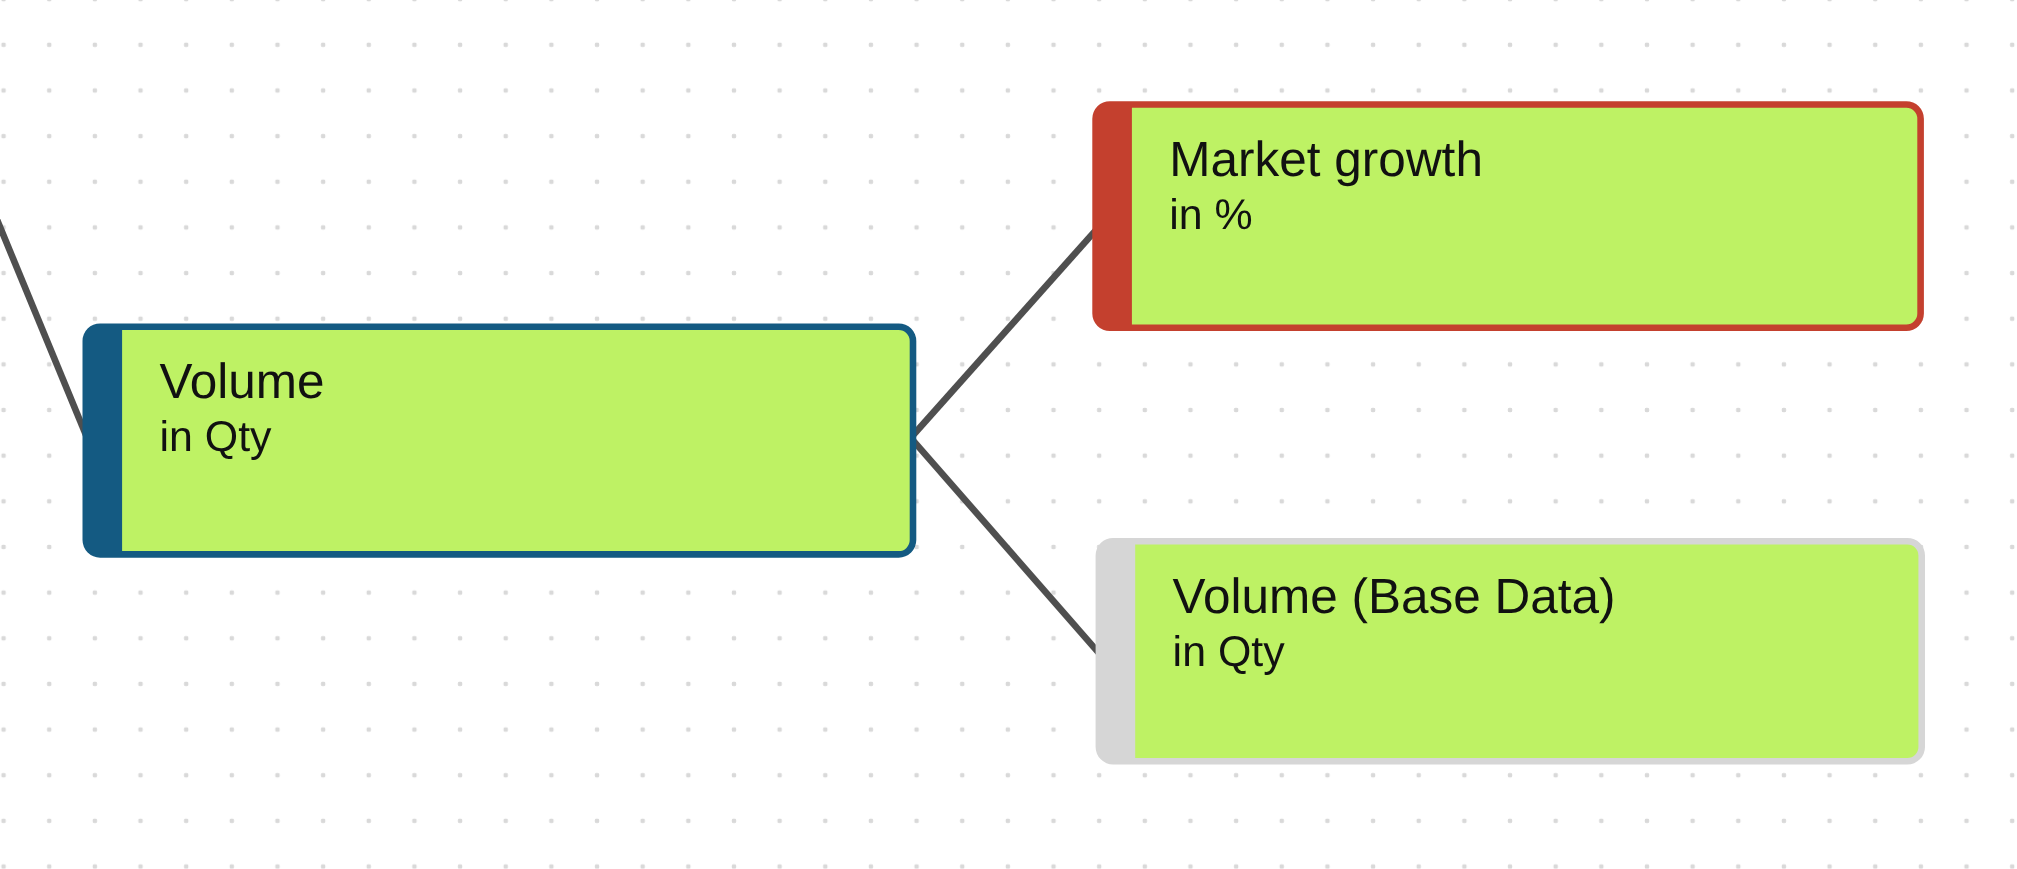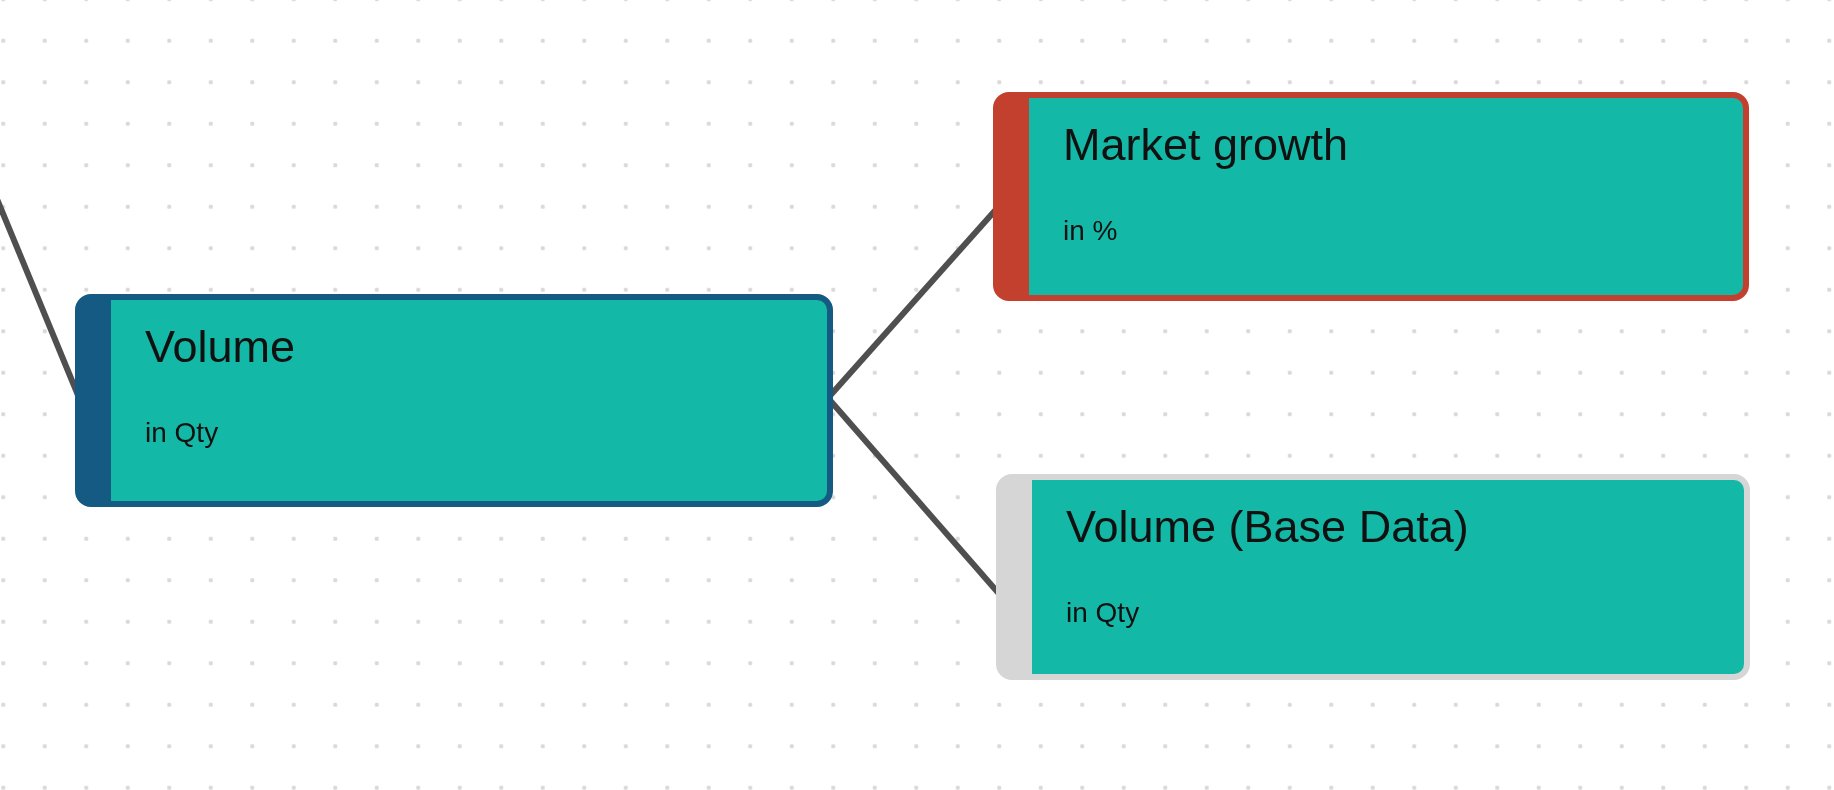--- a/index.html
+++ b/index.html
@@ -33,44 +33,43 @@
   }
   .edge {
     stroke: #4f4f4f;
     stroke-width: 6;
     fill: none;
   }
 
   .node {
     position: absolute;
     box-sizing: border-box;
-    background: #14b8a6;
+    background: #bef264;
     border: 6px solid var(--accent, #888);
     border-left-width: 36px;
     border-radius: 16px;
     cursor: default;
   }
   .node-volume          { left: 75px;  top: 294px; width: 758px; height: 213px; }
   .node-market-growth   { left: 993px; top: 92px;  width: 756px; height: 209px; }
-  .node-volume-base     { left: 996px; top: 474px; width: 754px; height: 206px; }
+  .node-volume-base     { left: 996px; top: 489px; width: 754px; height: 206px; }
 
   .node-text {
     padding: 20px 20px 0 34px;
     color: #111111;
   }
   .node-title {
     font-size: 45px;
     line-height: 1.2;
     white-space: nowrap;
   }
   .node-unit {
-    font-size: 28px;
+    font-size: 39px;
     line-height: 1.25;
     white-space: nowrap;
-    margin-top: 41px;
   }
 </style>
 </head>
 <body>
 
 <div class="canvas">
 
   <svg class="edges" viewBox="0 0 1834 790">
     <line class="edge" x1="-22" y1="153" x2="80" y2="400" stroke="#4f4f4f"></line>
     <line class="edge" x1="828" y1="398" x2="1008" y2="196" stroke="#4f4f4f"></line>

